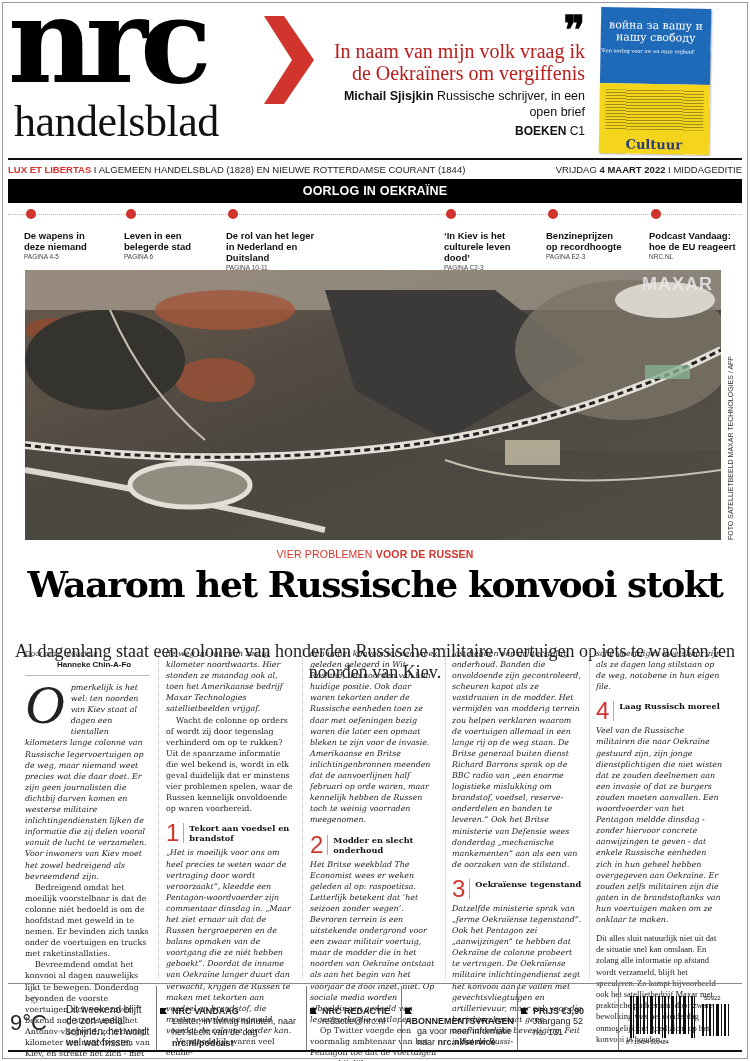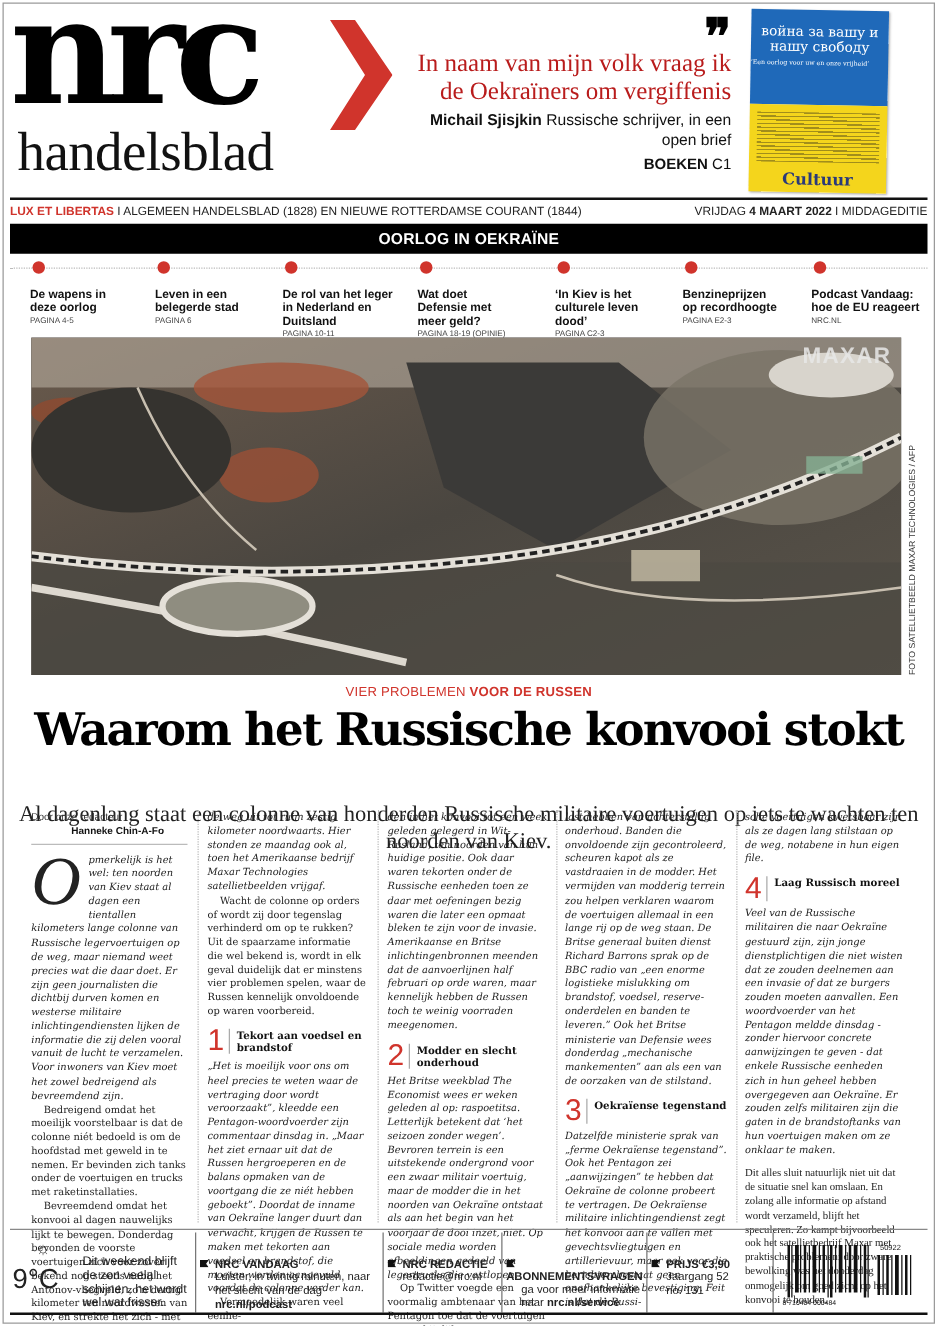--- a/index.html
+++ b/index.html
@@ -109,37 +109,32 @@
   <div><span class="red">LUX ET LIBERTAS</span> <span>I</span> <span>ALGEMEEN HANDELSBLAD (1828) EN NIEUWE ROTTERDAMSE COURANT (1844)</span></div>
   <div><span>VRIJDAG</span> <b>4 MAART 2022</b> <span>I</span> <span>MIDDAGEDITIE</span></div>
 </div>
 
 <div class="banner">OORLOG IN OEKRAÏNE</div>
 
 <div class="timeline">
   <div class="line"></div>
   <div class="tl-item" style="left:0px">
       <div class="dot"></div>
-      <div class="t">De wapens in deze oorlog</div>
+      <div class="t">De wapens in deze niemand</div>
       <div class="p">PAGINA 4-5</div>
     </div>
   <div class="tl-item" style="left:100px">
       <div class="dot"></div>
       <div class="t">Leven in een belegerde stad</div>
       <div class="p">PAGINA 6</div>
     </div>
   <div class="tl-item" style="left:202px;width:110px">
       <div class="dot"></div>
       <div class="t">De rol van het leger in Nederland en Duitsland</div>
       <div class="p">PAGINA 10-11</div>
-    </div>
-  <div class="tl-item" style="left:310px">
-      <div class="dot"></div>
-      <div class="t">Wat doet Defensie met meer geld?</div>
-      <div class="p">PAGINA 18-19 (OPINIE)</div>
     </div>
   <div class="tl-item" style="left:420px">
       <div class="dot"></div>
       <div class="t">‘In Kiev is het culturele leven dood’</div>
       <div class="p">PAGINA C2-3</div>
     </div>
   <div class="tl-item" style="left:522px">
       <div class="dot"></div>
       <div class="t">Benzineprijzen op recordhoogte</div>
       <div class="p">PAGINA E2-3</div>

